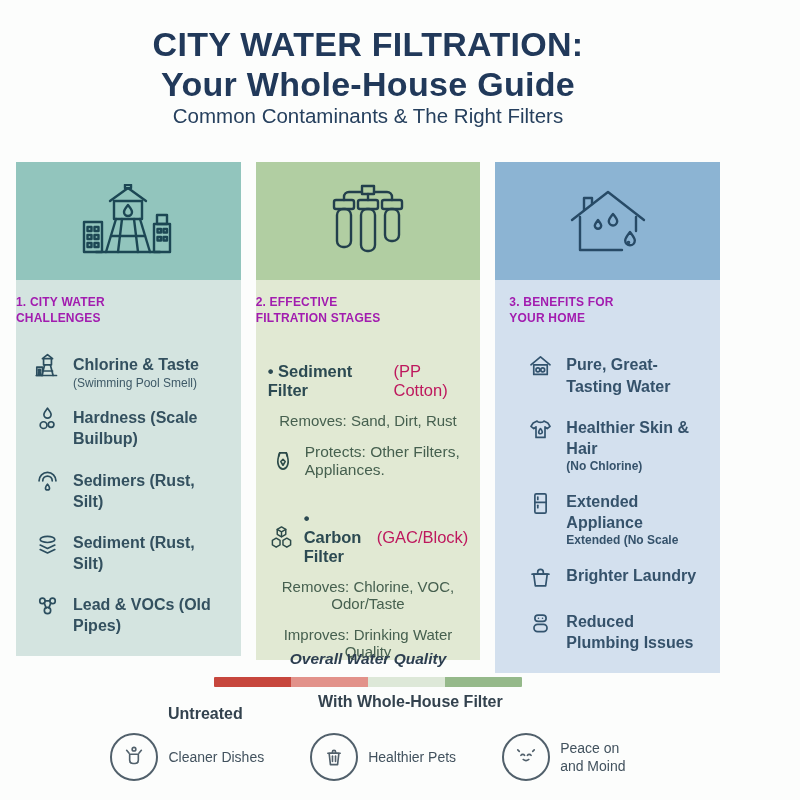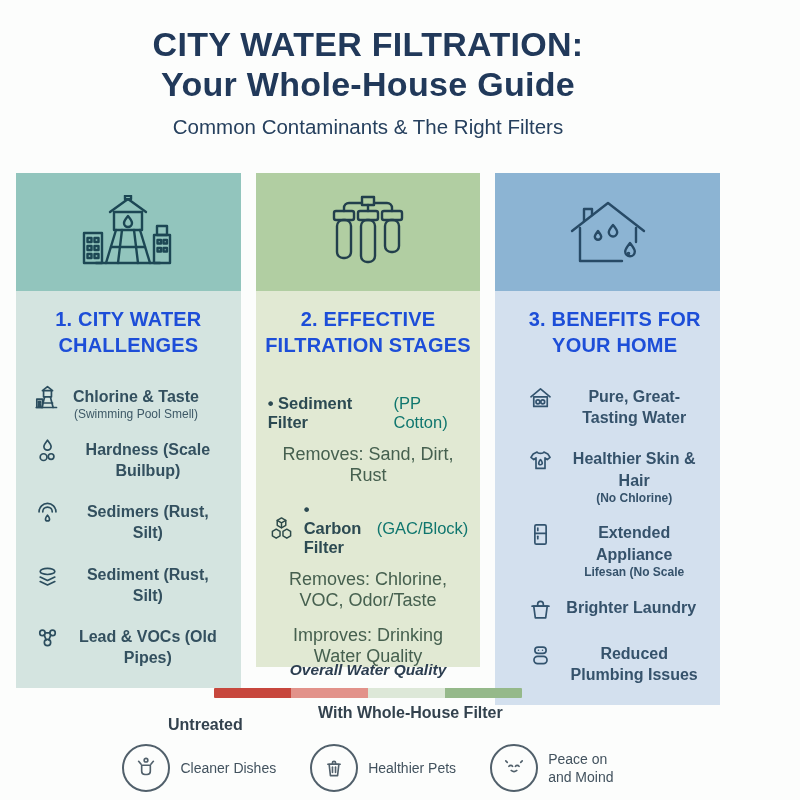--- a/index.html
+++ b/index.html
@@ -7,65 +7,65 @@
   body{
     width:800px;height:800px;background:#fcfdfc;
     font-family:"Liberation Sans",sans-serif;overflow:hidden;
     -webkit-font-smoothing:antialiased;
   }
   .canvas{width:736px;height:800px;position:relative;}
 
   
   .hdr{text-align:center;padding-top:24px;}
   .title-line{font-size:34px;font-weight:800;color:#21395a;line-height:1.18;letter-spacing:.3px;}
-  .subtitle{margin-top:11px;font-size:20.5px;font-weight:500;color:#26405e;}
+  .subtitle{font-size:20.5px;font-weight:500;color:#26405e;}
 
   
   .cols{display:flex;gap:15px;padding:0 16px;margin-top:34px;}
   .col{flex:1;height:468px;display:flex;flex-direction:column;}
   .col-top{height:118px;flex:0 0 118px;display:flex;align-items:center;justify-content:center;}
   .col-body{flex:1;padding-top:15px;}
-  .col-h{text-align:center;font-weight:800;font-size:20px;line-height:1.3;color:#1d4ed8;letter-spacing:.2px;}
+  .col-h{font-weight:800;font-size:12px;line-height:1.3;color:#a21caf;letter-spacing:.2px;}
   .col1 .col-top svg{color:#1c4754;}
   .col2 .col-top svg{color:#223f4c;}
   .col3 .col-top svg{color:#274a66;}
 
-  .items{margin-top:28px;padding:0 18px;text-align:center;}
+  .items{margin-top:28px;padding:0 18px;}
   .item{display:flex;gap:12px;align-items:flex-start;margin-bottom:20px;}
   .item.two-line{margin-bottom:16px;}
   .li-icon{flex:0 0 27px;color:#2b4d5e;margin-top:-1px;}
   .col3 .li-icon{color:#32536e;}
   .li-text{line-height:1.32;}
   .li-title{display:block;font-weight:600;font-size:16px;color:#33505f;}
   .li-detail{display:block;font-weight:400;font-size:12px;color:#3d5866;}
   .col3 .li-title{color:#35526b;}
   .col3 .li-detail{font-weight:600;color:#35526b;}
 
   
   .c2-items{margin-top:36px;padding:0 12px;}
   .c2-head{display:flex;align-items:center;justify-content:center;gap:9px;font-size:16.5px;margin-bottom:12px;}
   .c2-head .li-icon{flex:0 0 27px;color:#2c4a49;}
   .c2-bold{font-weight:700;color:#2c4a52;}
-  .c2-rest{font-weight:400;color:#0f766e;margin-left:4px;}
-  .c2-reg{text-align:center;font-size:18px;color:#46604f;margin-bottom:14px;}
+  .c2-rest{font-weight:400;color:#be185d;margin-left:4px;}
+  .c2-reg{text-align:center;font-size:15px;color:#46604f;margin-bottom:14px;}
   .c2-iconrow{display:flex;align-items:center;gap:9px;font-size:15.5px;color:#46604f;margin:0 0 30px 2px;}
   .c2-iconrow .li-icon{flex:0 0 26px;color:#2c4a49;}
   .c2-reg.last{margin-bottom:0;}
 
   
   .scale{position:relative;width:308px;margin:20px auto 0;}
   .scale-title{text-align:center;font-size:15.5px;font-weight:700;color:#2c3e50;margin-bottom:9px;font-style:italic;}
   .bar{display:flex;height:10px;width:308px;border-radius:1px;overflow:hidden;}
   .seg{flex:1;}
   .bar-labels{position:relative;height:22px;margin-top:6px;font-size:16px;font-weight:700;color:#33424e;white-space:nowrap;}
   .lbl-untreated{position:absolute;left:-46px;top:12px;}
   .lbl-filter{position:absolute;left:104px;top:0;}
 
   
-  .badges{display:flex;justify-content:center;align-items:center;gap:34px;margin-top:18px;}
+  .badges{display:flex;justify-content:center;align-items:center;gap:46px;margin-top:18px;}
   .badge{display:flex;align-items:center;gap:10px;}
   .badge-circle{width:44px;height:44px;border:2px solid #51606b;border-radius:50%;
     display:flex;align-items:center;justify-content:center;color:#51606b;flex:0 0 44px;}
   .badge-label{font-size:14px;font-weight:500;color:#42525e;line-height:1.3;}
 
   svg{display:block;}
 </style>
 </head>
 <body>
 
@@ -210,20 +210,31 @@
         <div class="col-h">
           <span>2. EFFECTIVE</span><br>
           <span>FILTRATION STAGES</span>
         </div>
         <div class="c2-items">
           <div class="c2-head">
             <span class="c2-bold">• Sediment Filter</span>
             <span class="c2-rest">(PP Cotton)</span>
           </div>
           <div class="c2-reg">Removes: Sand, Dirt, Rust</div>
+          <div class="c2-iconrow">
+            <span class="li-icon">
+              <svg width="26" height="26" viewBox="0 0 24 24" fill="none" stroke="currentColor" stroke-width="1.5" stroke-linecap="round" stroke-linejoin="round">
+                <path d="M9 4.5 h6 l1 3 c2.2 7.5 -.8 12 -4 12 s-6.2 -4.5 -4 -12 z"></path>
+                <line x1="9" y1="4.5" x2="8" y2="7.5"></line>
+                  <line x1="15" y1="4.5" x2="16" y2="7.5"></line>
+                <path d="M12 10.5 l2 2 -2 3.4 -2 -3.4 z"></path>
+              </svg>
+            </span>
+            <span>Protects: Other Filters, Appliances.</span>
+          </div>
           <div class="c2-head">
             <span class="li-icon">
               <svg width="27" height="27" viewBox="0 0 24 24" fill="none" stroke="currentColor" stroke-width="1.3" stroke-linecap="round" stroke-linejoin="round">
                 <path d="M12 2.6 l3.8 2.2 v4.4 L12 11.4 l-3.8 -2.2 V4.8 z"></path>
                 <path d="M8.2 4.8 12 7 l3.8 -2.2 M12 7 v4.4"></path>
                 <path d="M7.3 12.6 l3.4 2 v4 l-3.4 2 -3.4 -2 v-4 z"></path>
                 <path d="M16.7 12.6 l3.4 2 v4 l-3.4 2 -3.4 -2 v-4 z"></path>
               </svg>
             </span>
             <span class="c2-bold">• Carbon Filter</span>
@@ -285,21 +296,21 @@
             <span class="li-icon">
               <svg width="27" height="27" viewBox="0 0 24 24" fill="none" stroke="currentColor" stroke-width="1.5" stroke-linecap="round" stroke-linejoin="round">
                 <rect x="7" y="3.5" width="10" height="17" rx="1.2"></rect>
                 <line x1="7" y1="11" x2="17" y2="11"></line>
                 <line x1="9.6" y1="6.2" x2="9.6" y2="8.4"></line>
                   <line x1="9.6" y1="13.6" x2="9.6" y2="15.8"></line>
               </svg>
             </span>
             <span class="li-text">
               <span class="li-title">Extended Appliance</span>
-              <span class="li-detail">Lifesan (No Scale</span>
+              <span class="li-detail">Extended (No Scale</span>
             </span>
           </div>
           <div class="item">
             <span class="li-icon">
               <svg width="27" height="27" viewBox="0 0 24 24" fill="none" stroke="currentColor" stroke-width="1.5" stroke-linecap="round" stroke-linejoin="round">
                 <path d="M6 9 h12 l-1.4 10.5 h-9.2 z"></path>
                 <line x1="4.5" y1="9" x2="19.5" y2="9"></line>
                 <path d="M9.5 9 V7.2 a2.5 2.5 0 0 1 5 0 V9"></path>
               </svg>
             </span>

